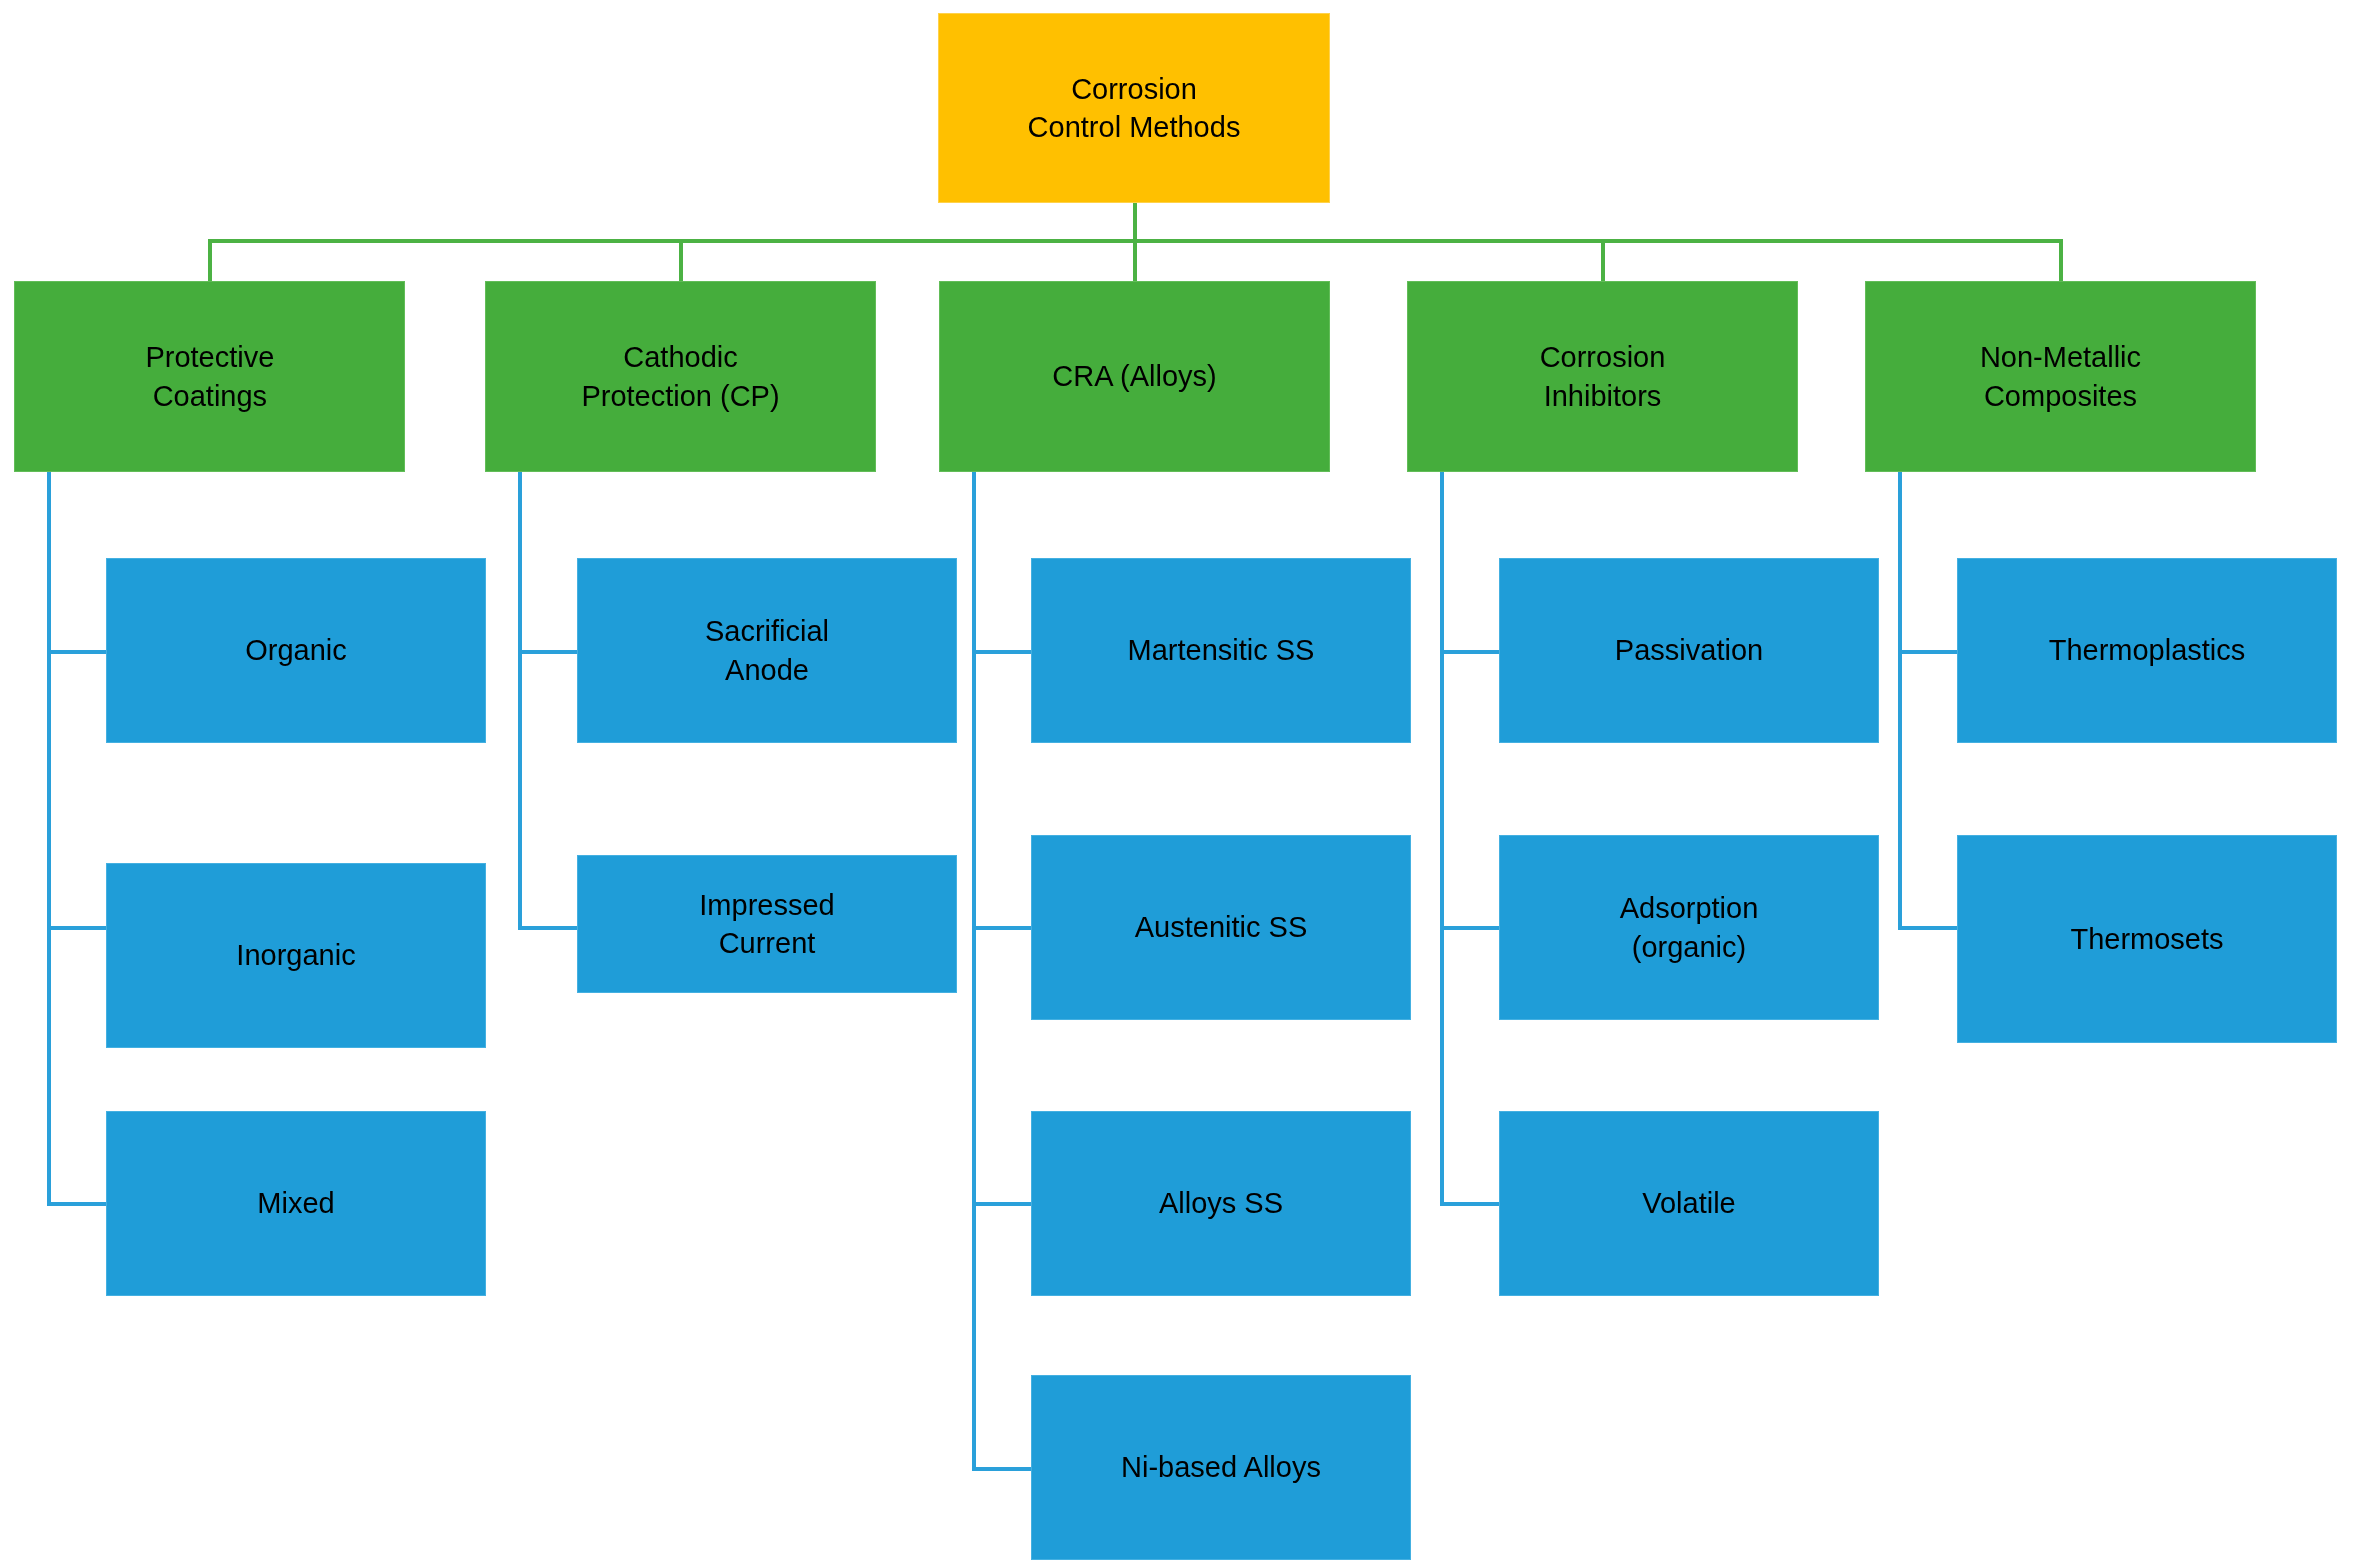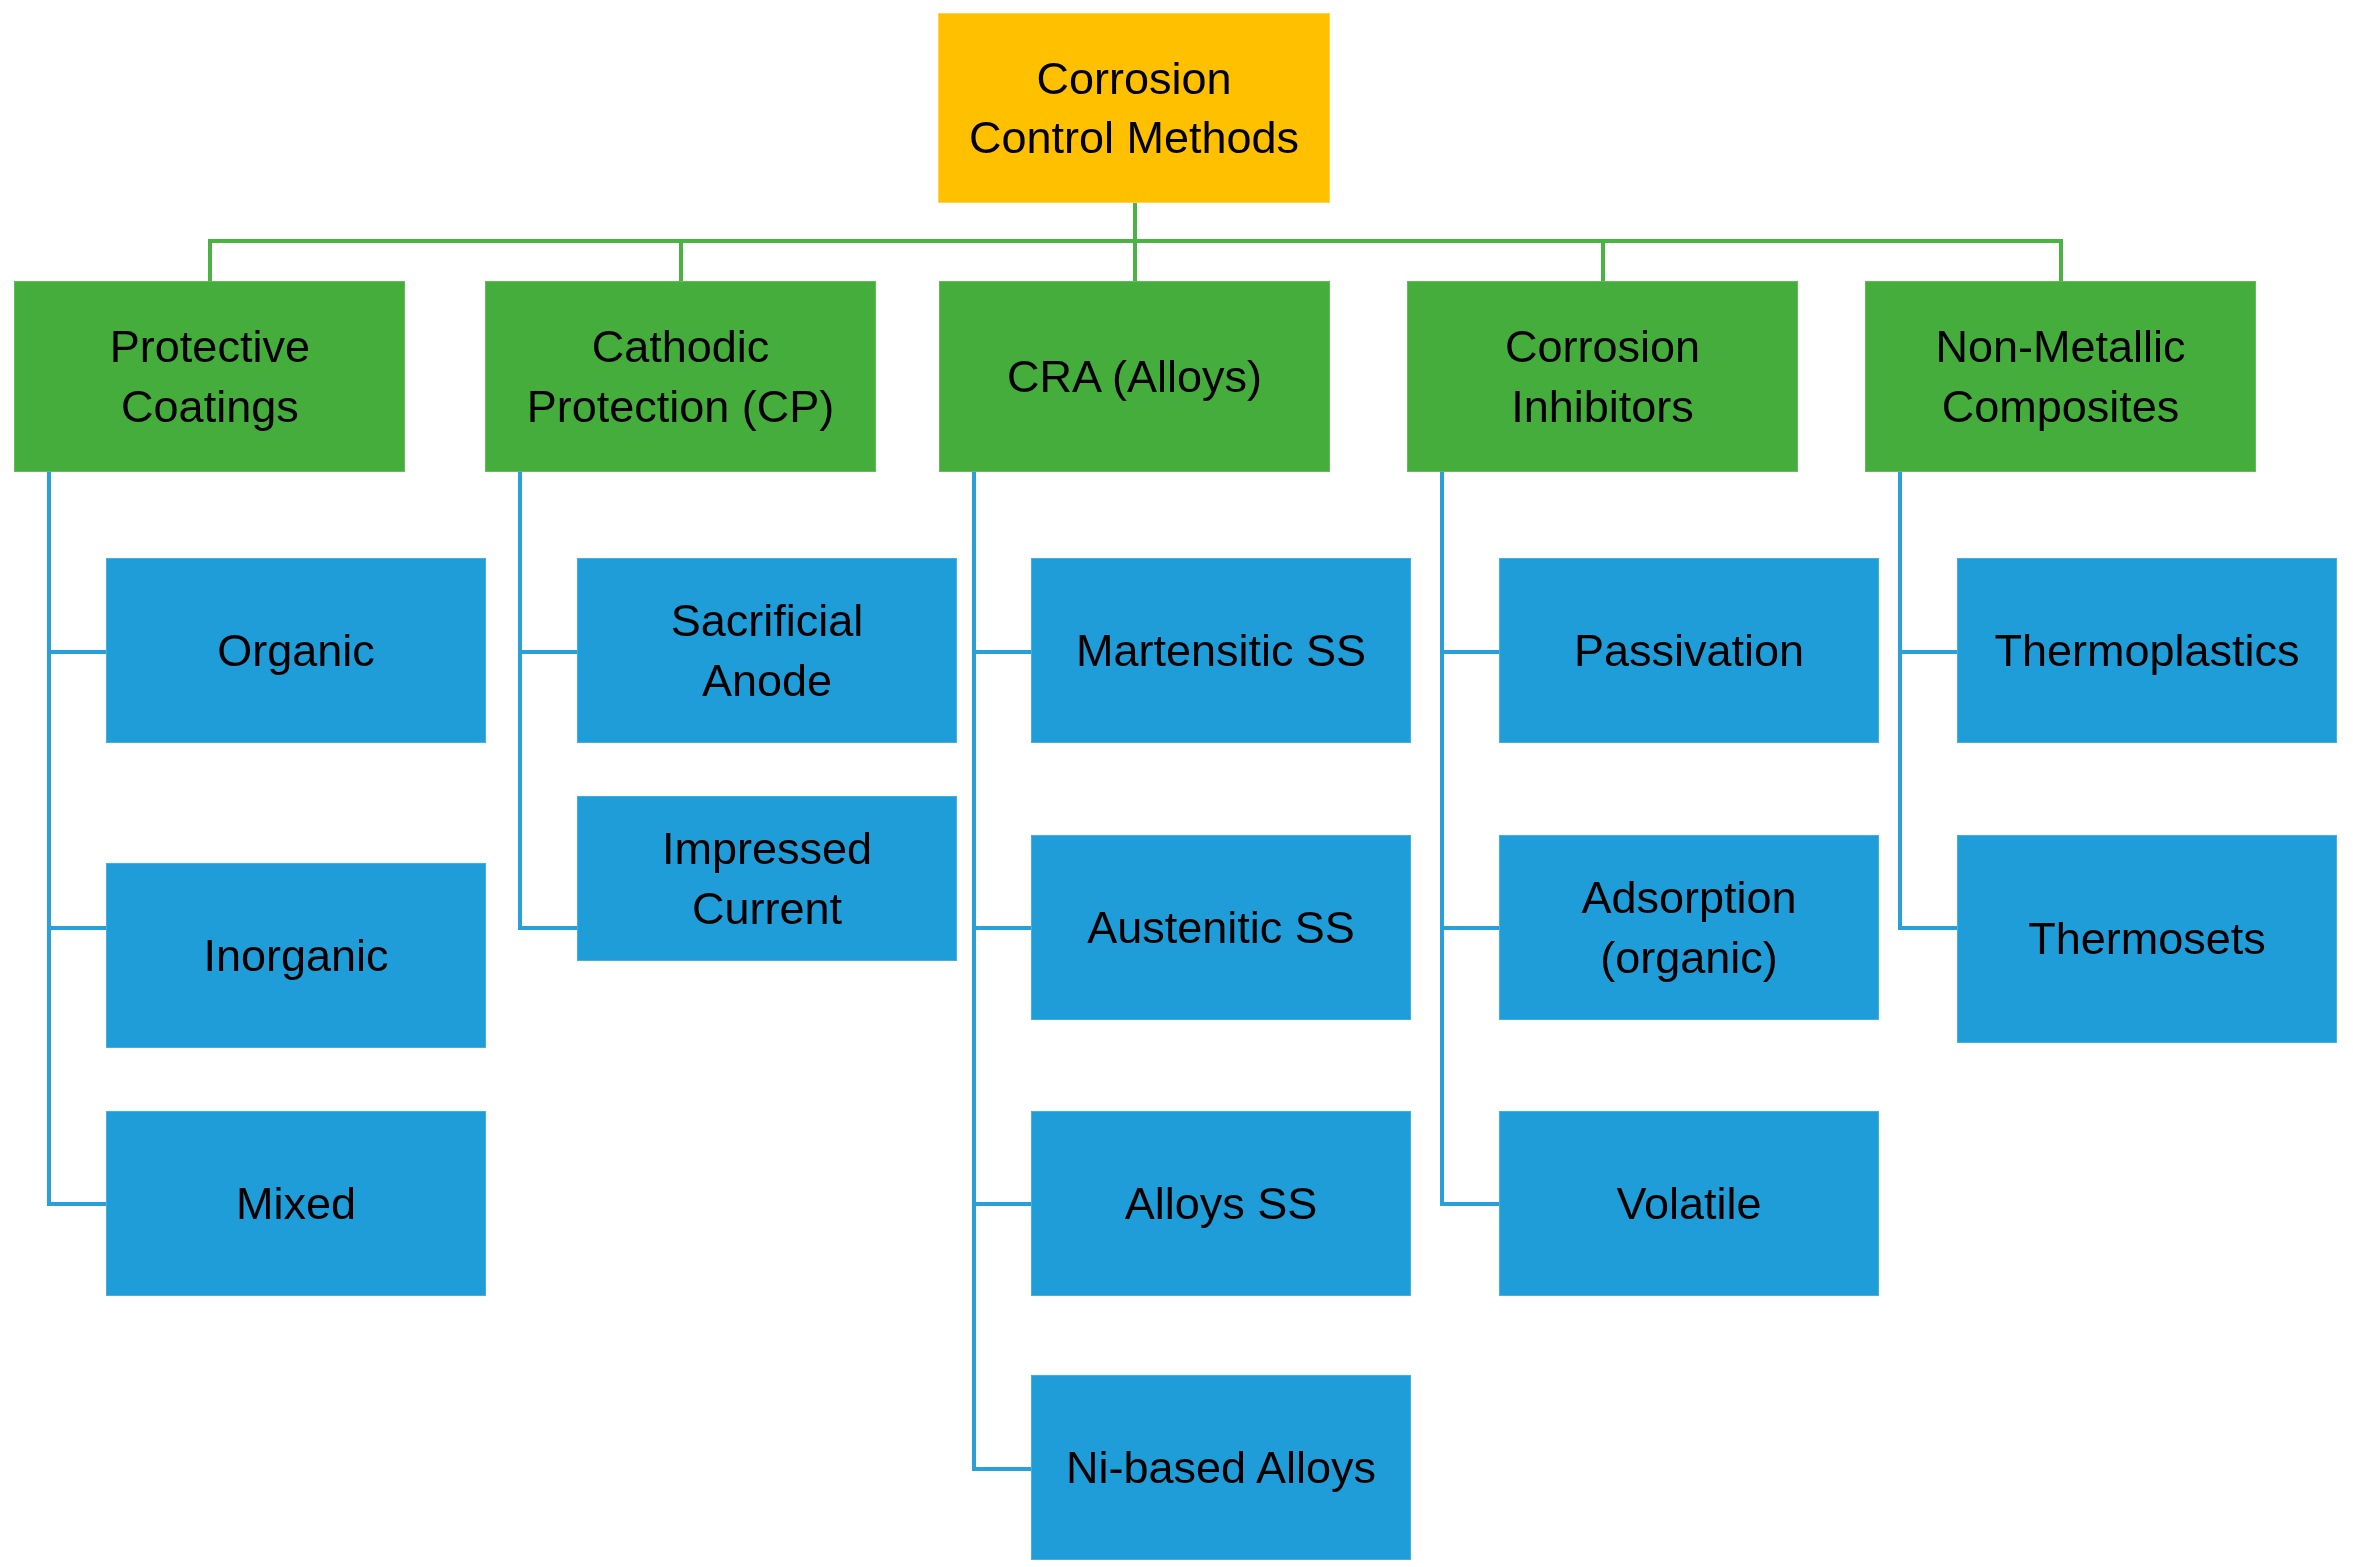--- a/index.html
+++ b/index.html
@@ -14,21 +14,21 @@
     overflow: hidden;
   }
   .node {
     position: absolute;
     display: flex;
     align-items: center;
     justify-content: center;
     text-align: center;
     white-space: pre-line;
     color: #000000;
-    font-size: 45px;
+    font-size: 29px;
     line-height: 1.32;
   }
   .root   { background: #FFC000; border: 1.4px solid #ffd24a; }
   .branch { background: #45AD3C; border: 1.4px solid #62bd58; }
   .leaf   { background: #1F9DD8; border: 1.4px solid #44b0e1; }
   .line   { position: absolute; }
   .lg     { background: #4CB244; }
   .lb     { background: #2AA0DA; }
 </style>
 </head>
@@ -79,21 +79,21 @@
 Inhibitors</div>
   <div class="node branch" style="left:1865px;top:281px;width:391px;height:191px">Non-Metallic
 Composites</div>
 
   <div class="node leaf" style="left:106px;top:558px;width:380px;height:185px">Organic</div>
   <div class="node leaf" style="left:106px;top:863px;width:380px;height:185px">Inorganic</div>
   <div class="node leaf" style="left:106px;top:1111px;width:380px;height:185px">Mixed</div>
 
   <div class="node leaf" style="left:577px;top:558px;width:380px;height:185px">Sacrificial
 Anode</div>
-  <div class="node leaf" style="left:577px;top:796px;width:380px;height:165px">Impressed
+  <div class="node leaf" style="left:577px;top:855px;width:380px;height:138px">Impressed
 Current</div>
 
   <div class="node leaf" style="left:1031px;top:558px;width:380px;height:185px">Martensitic SS</div>
   <div class="node leaf" style="left:1031px;top:835px;width:380px;height:185px">Austenitic SS</div>
   <div class="node leaf" style="left:1031px;top:1111px;width:380px;height:185px">Alloys SS</div>
   <div class="node leaf" style="left:1031px;top:1375px;width:380px;height:185px">Ni-based Alloys</div>
 
   <div class="node leaf" style="left:1499px;top:558px;width:380px;height:185px">Passivation</div>
   <div class="node leaf" style="left:1499px;top:835px;width:380px;height:185px">Adsorption
 (organic)</div>

